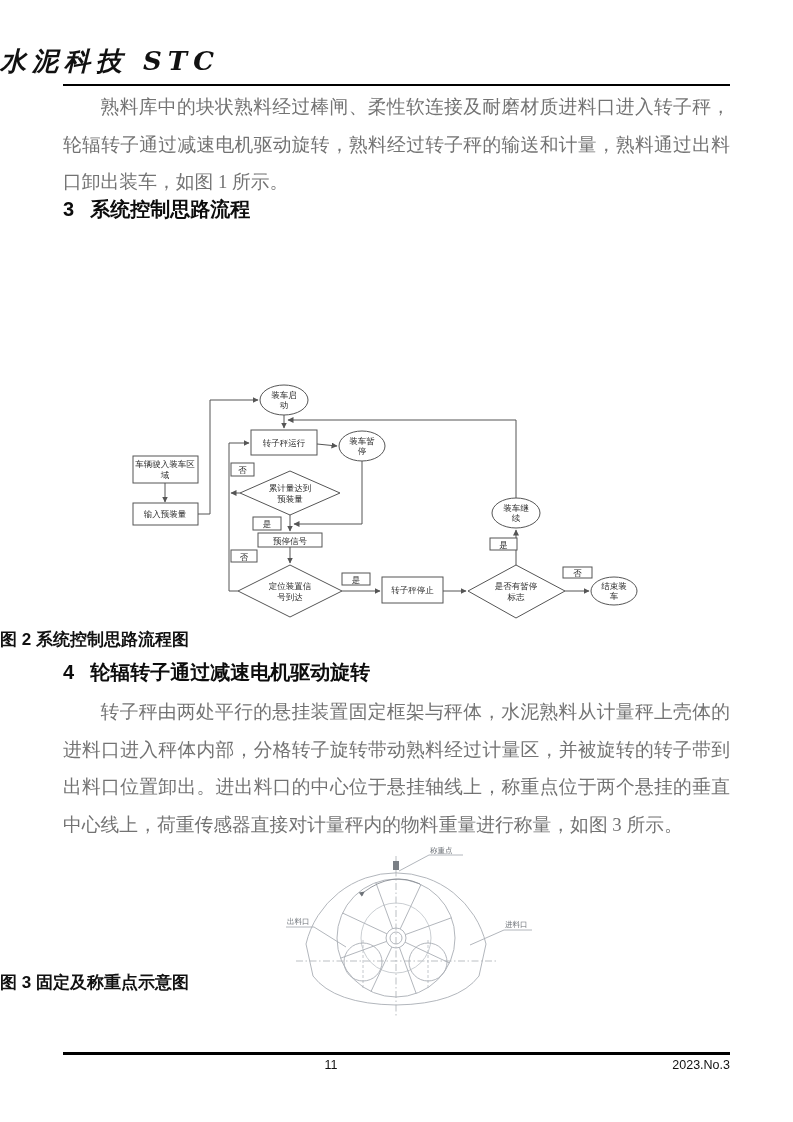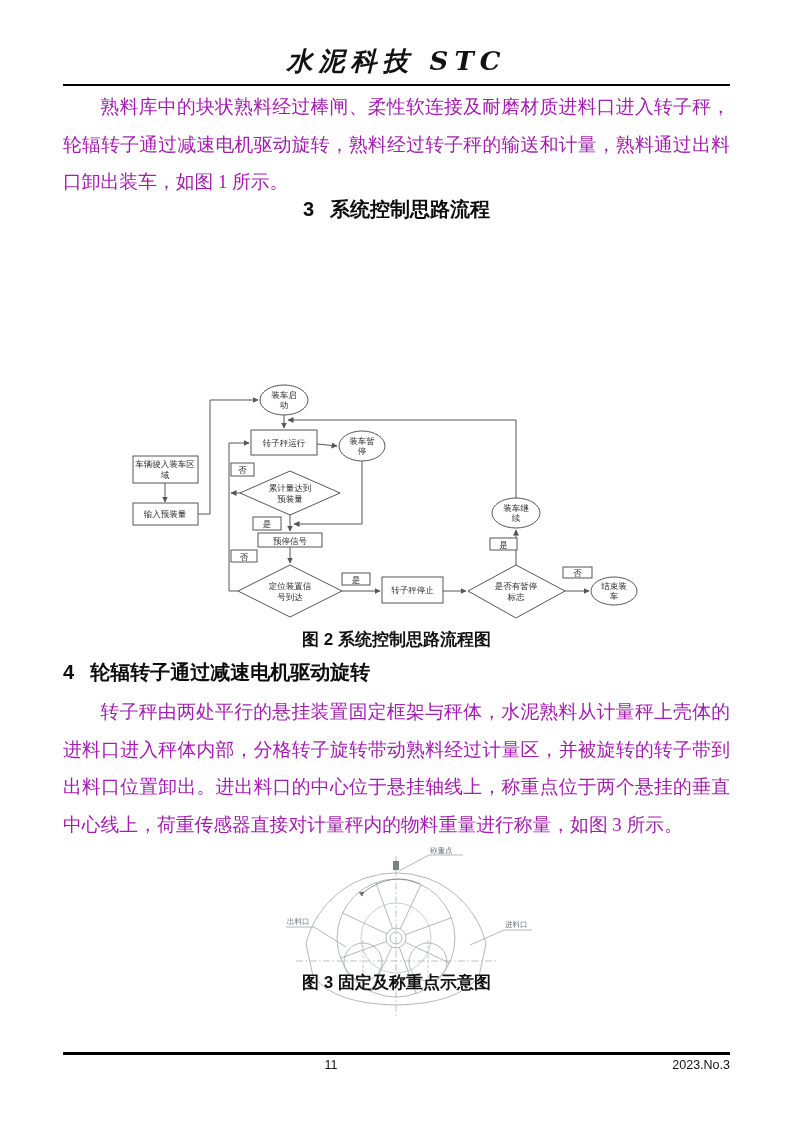--- a/index.html
+++ b/index.html
@@ -7,48 +7,48 @@
     position:relative;
     width:793px;height:1122px;
     background:#ffffff;
     margin:0 auto;
     overflow:hidden;
     font-family:"Liberation Serif","DejaVu Serif",serif;
     color:#141414;
   }
   .journal-header{
     position:absolute;top:44px;left:0;width:793px;
-    text-align:center;
+    text-align:left;
     font-family:"DejaVu Serif","Liberation Serif",serif;
     font-style:italic;font-weight:700;
     font-size:26px;letter-spacing:6px;color:#111;
   }
   .header-rule{
     position:absolute;top:84px;left:63px;width:667px;height:2px;
     background:#000;
   }
   .body-para{
     position:absolute;left:63px;width:667px;
     font-size:18.8px;line-height:37.5px;
     text-align:justify;text-justify:inter-character;
-    text-indent:2em;margin:0;color:#a21caf;
+    text-indent:2em;margin:0;color:#737373;
   }
   .p1{top:88px;}
   .p2{top:232px;}
   .p3{top:693px;}
   .section-heading{
     position:absolute;left:63px;width:667px;margin:0;
     font-family:"Liberation Sans","DejaVu Sans",sans-serif;
     font-size:20px;font-weight:700;color:#0d0d0d;
   }
-  .h3{top:196px;text-align:center;}
+  .h3{top:196px;}
   .h4{top:659px;}
   .section-heading .sec-num{margin-right:16px;}
   .fig-caption{
-    position:absolute;left:0;width:793px;text-align:center;
+    position:absolute;left:0;width:793px;text-align:left;
     font-family:"Liberation Sans","DejaVu Sans",sans-serif;
     font-size:17px;font-weight:700;color:#111;
   }
   .cap2{top:628px;}
   .cap3{top:971px;}
   .flowchart-svg{position:absolute;left:100px;top:383px;}
   .fig3-svg{position:absolute;left:280px;top:840px;}
   .flow-node{fill:#ffffff;stroke:#555;stroke-width:1;}
   .flow-edge{fill:none;stroke:#555;stroke-width:1;}
   .flow-text{

